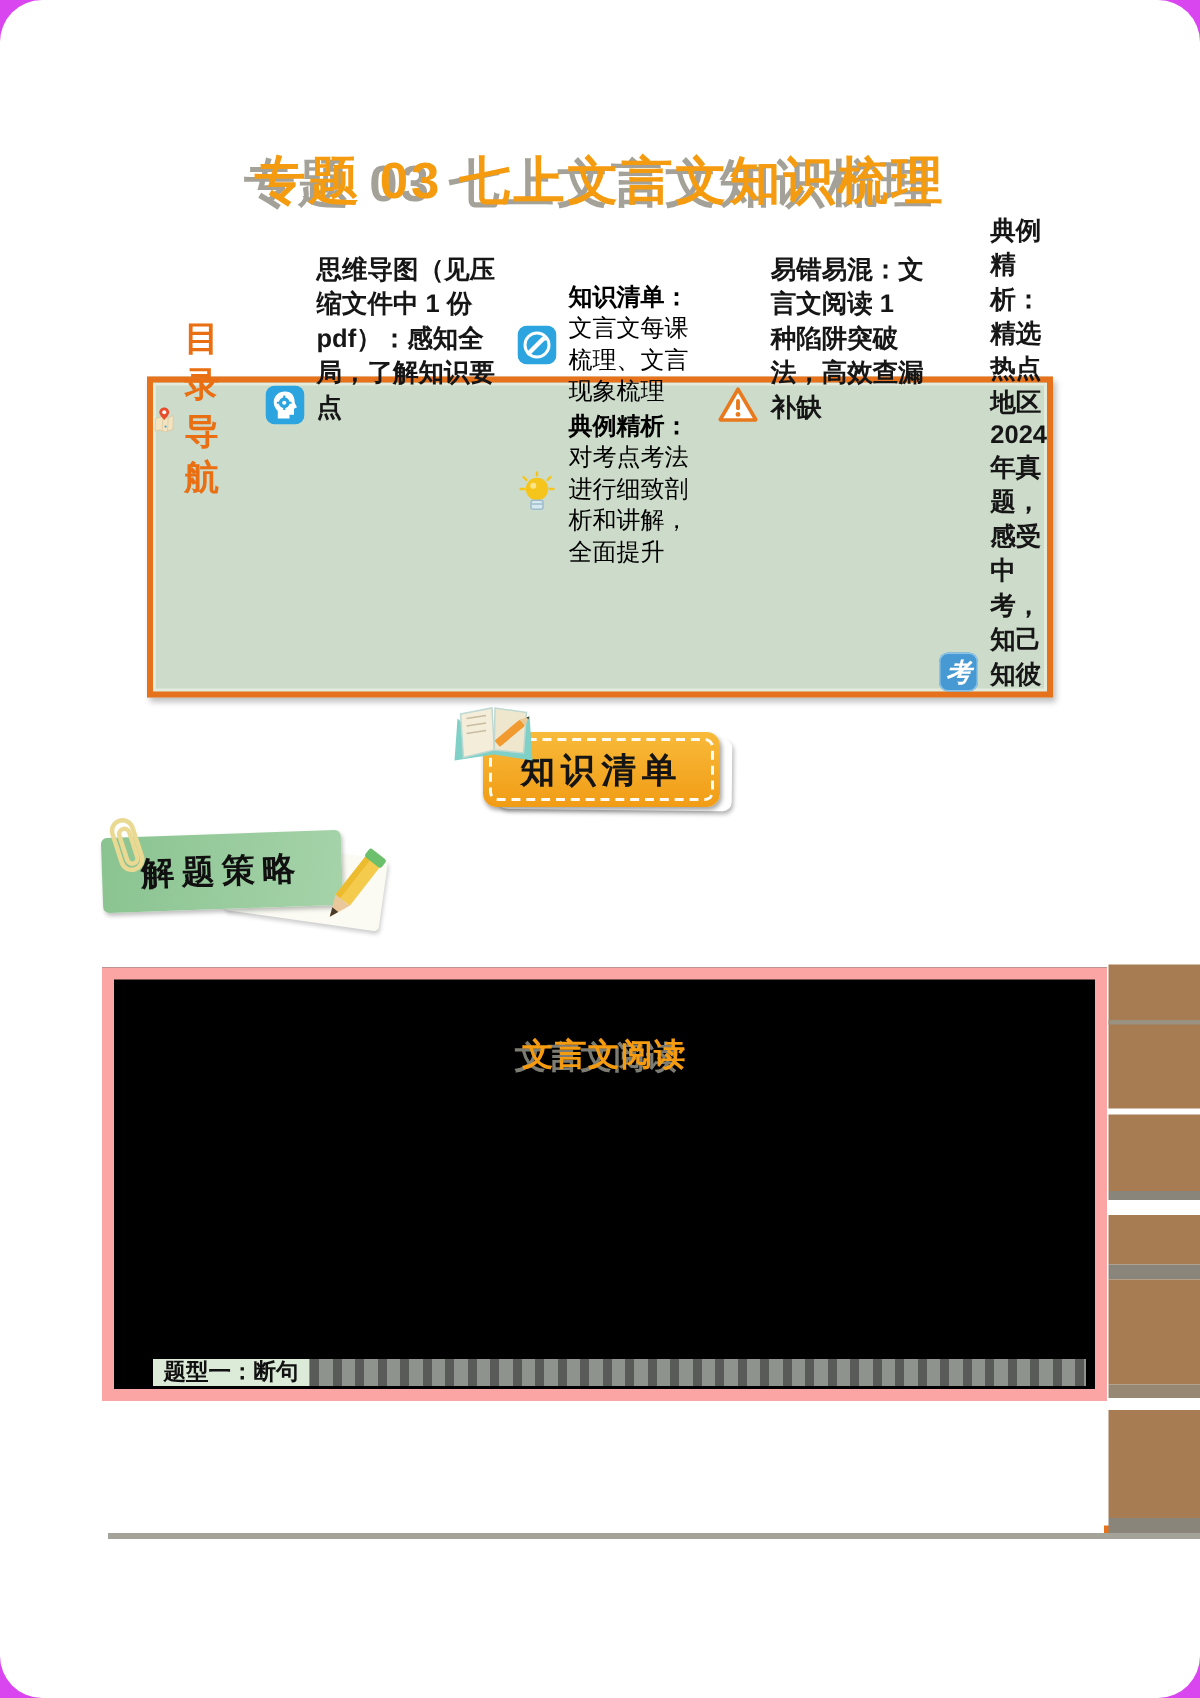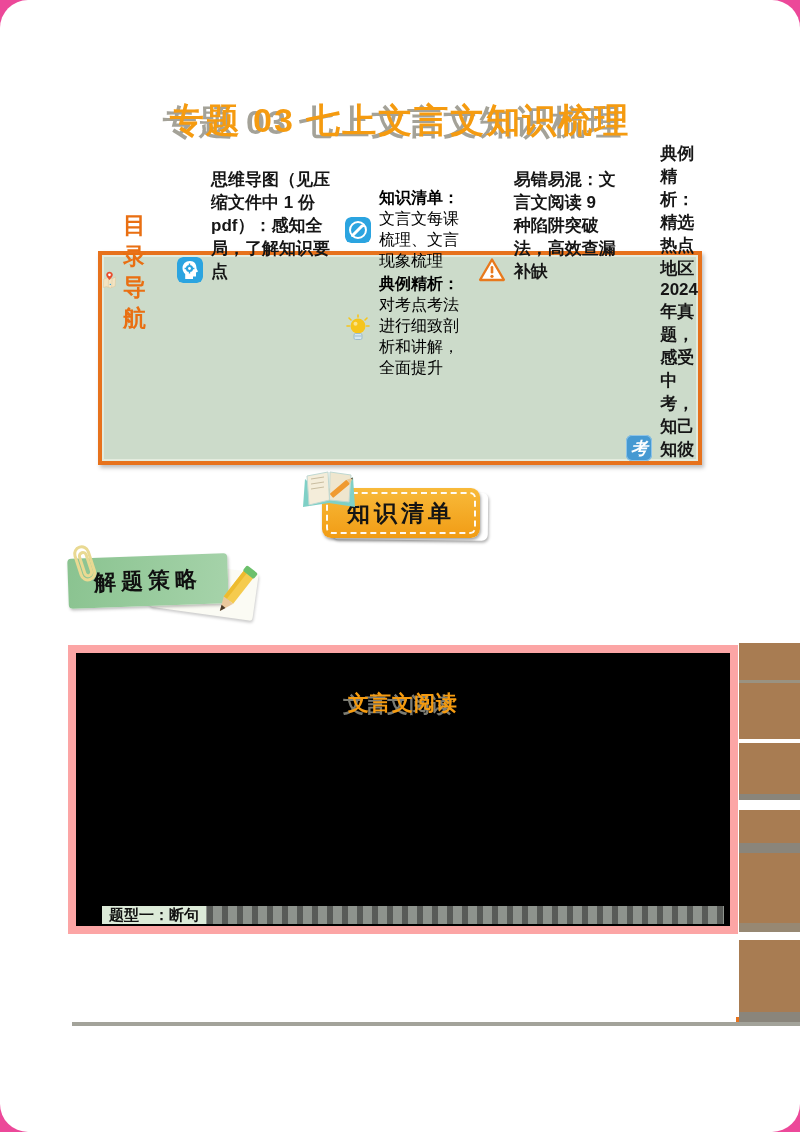--- a/index.html
+++ b/index.html
@@ -1,16 +1,16 @@
 <!DOCTYPE html>
 <html><head>
 <meta charset="utf-8">
 <style>
   html,body{margin:0;padding:0;background:#000;}
-  .stage{position:relative;width:800px;height:1132px;background:#ec4899;overflow:hidden;
+  .stage{position:relative;width:800px;height:1132px;background:#d946ef;overflow:hidden;
          font-family:"Liberation Sans","DejaVu Sans",sans-serif;}
   .page{position:absolute;left:0;top:0;width:800px;height:1132px;background:#ffffff;border-radius:28px;}
 
   
   .main-title{position:absolute;left:0;top:98px;width:800px;text-align:center;
     font-size:34px;font-weight:800;color:#F59B10;letter-spacing:2px;
     text-shadow:-7px 2px 0 rgba(148,146,134,.85);}
 
   
   .toc{position:absolute;left:98px;top:251px;width:604px;height:214px;box-sizing:border-box;
@@ -137,21 +137,21 @@
         </div>
       </div>
       <div class="toc-div"></div>
 
       <div class="toc-row r3">
         <svg class="sq-icon" viewBox="0 0 28 26" style="width:28px">
           <path d="M14 2.5 L26 23 L2 23 Z" fill="#ffffff" stroke="#E8791D" stroke-width="2.4" stroke-linejoin="round"></path>
           <rect x="12.7" y="9" width="2.6" height="7.5" rx="1.3" fill="#E8791D"></rect>
           <circle cx="14" cy="19.3" r="1.6" fill="#E8791D"></circle>
         </svg>
-        <div class="t"><b>易错易混：</b><span>文言文阅读 9 种陷阱突破法，高效查漏补缺</span></div>
+        <div class="t"><b>易错易混：</b><span>文言文阅读 1 种陷阱突破法，高效查漏补缺</span></div>
       </div>
       <div class="toc-div"></div>
 
       <div class="toc-row r4">
         <div class="exam-icon">
           <span>考</span>
         </div>
         <div class="t"><b>典例精析：</b><span>精选热点地区 2024 年真题，感受中考，知己知彼</span></div>
       </div>
     </div>

